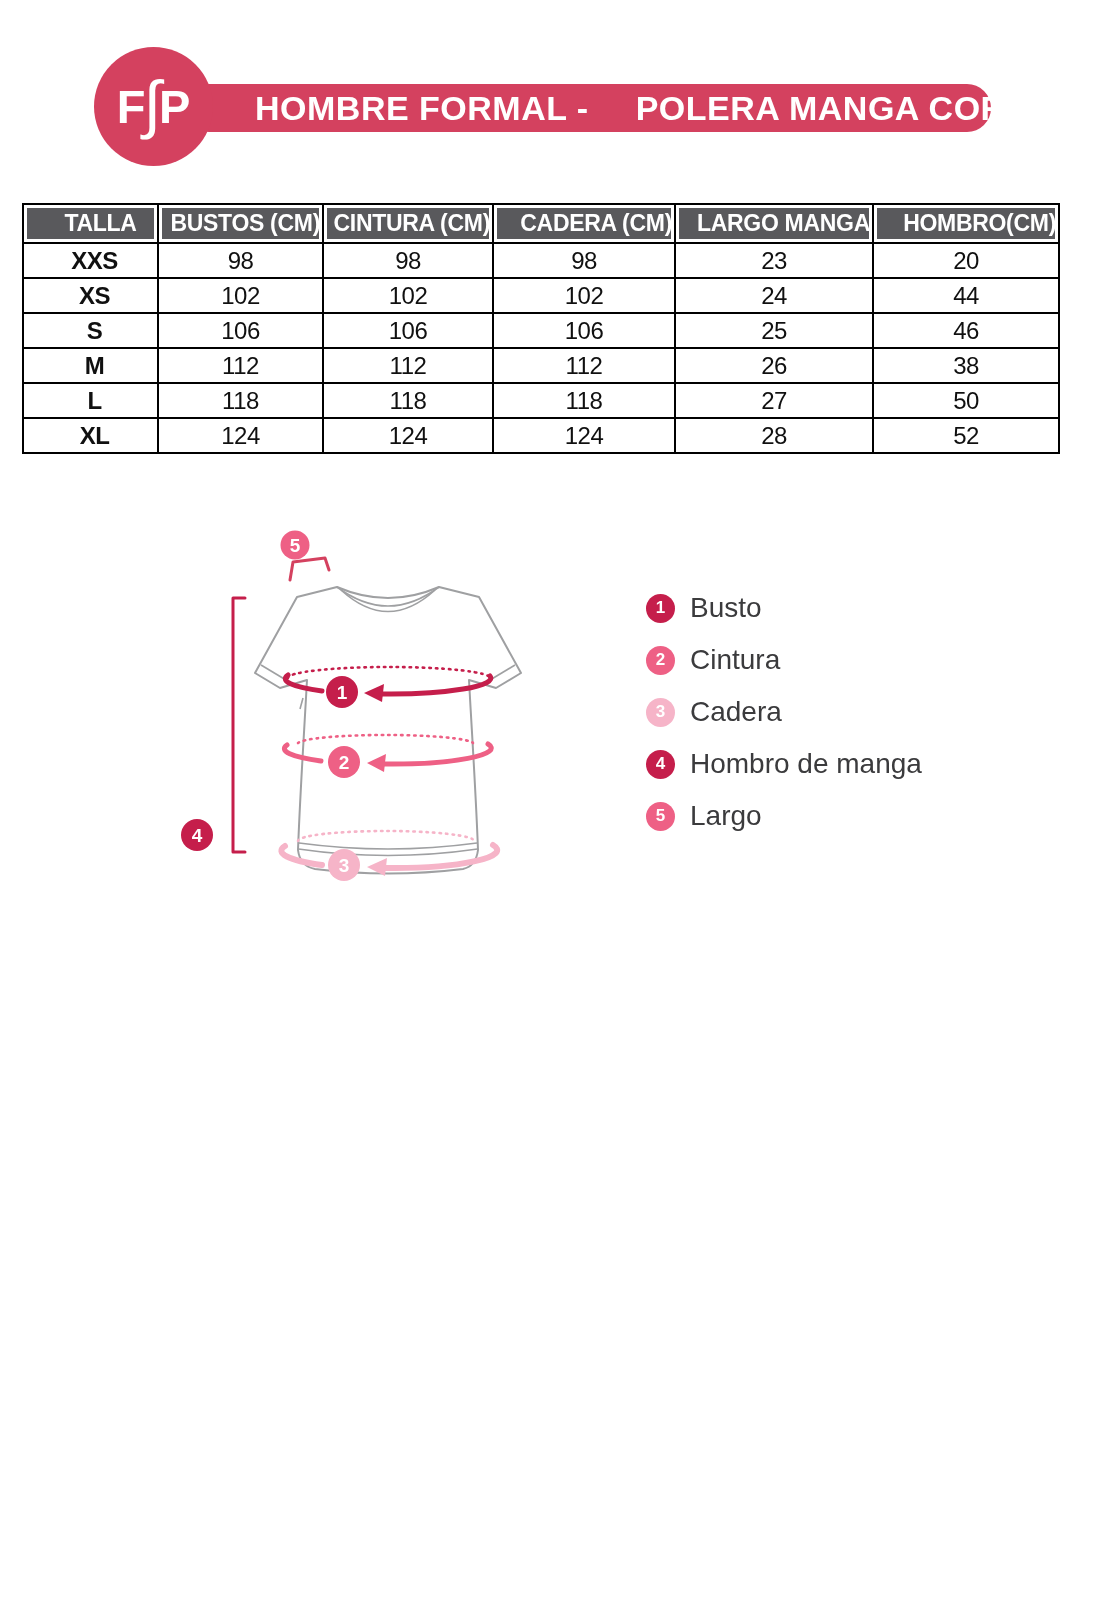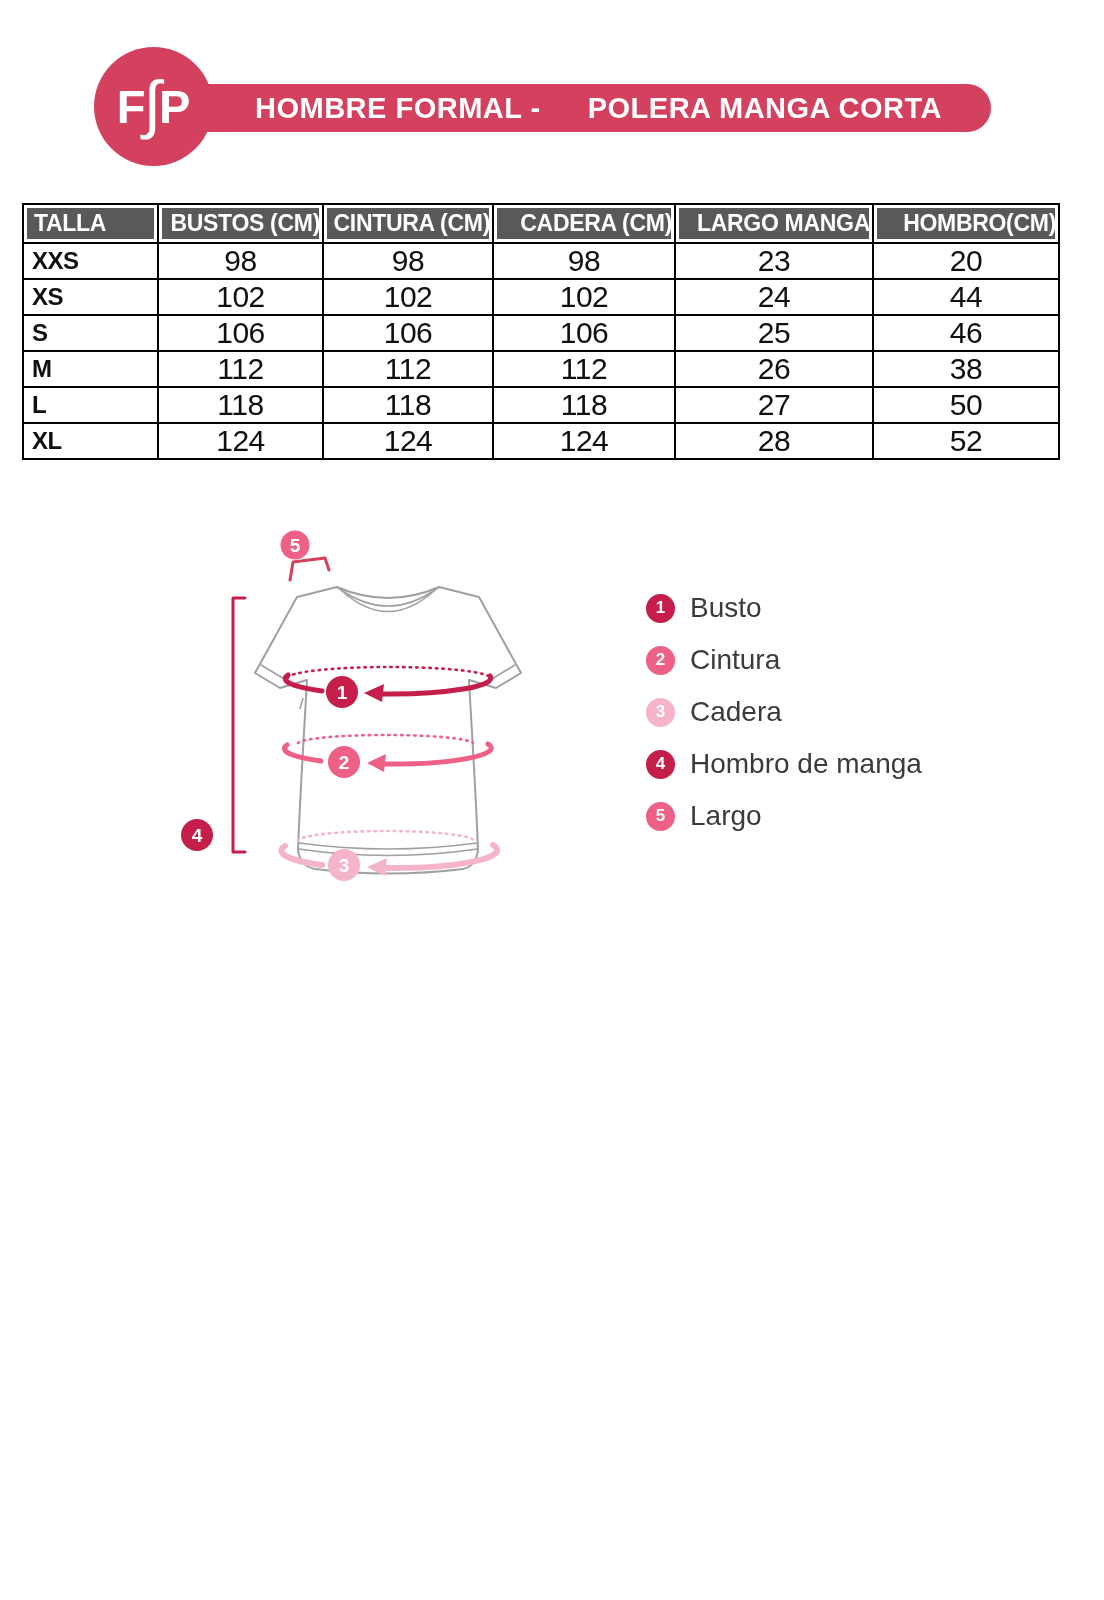--- a/index.html
+++ b/index.html
@@ -5,21 +5,21 @@
   html,body{margin:0;padding:0;background:#fff;}
   .page{
     position:relative;width:1104px;height:1600px;background:#fff;overflow:hidden;
     font-family:"Liberation Sans",sans-serif;
   }
   
   .banner{
     position:absolute;left:185px;top:84px;width:806px;height:48px;
     background:var(--primary);border-radius:26px;
     display:flex;align-items:center;box-sizing:border-box;padding-left:70px;
-    color:#fff;font-size:29px;letter-spacing:.5px;white-space:nowrap;
+    color:#fff;font-size:34px;letter-spacing:.5px;white-space:nowrap;
   }
   .banner-bold{font-weight:bold;margin-right:11px;}
   .banner-light{font-weight:bold;margin-left:36px;}
   .logo{
     position:absolute;left:94px;top:47px;width:119px;height:119px;border-radius:50%;
     background:var(--primary);display:flex;align-items:center;justify-content:center;
     color:#fff;line-height:1;
   }
   .logo-f,.logo-p{font-size:47px;font-weight:600;}
   .logo-s{font-family:"DejaVu Sans",sans-serif;font-size:64px;font-weight:300;margin:0 -2px;position:relative;top:-3px;}
@@ -28,26 +28,26 @@
     position:absolute;left:22px;top:203px;width:1036px;
     border-collapse:collapse;table-layout:fixed;
   }
   .size-table th{
     background:var(--table-header-bg);color:#fff;
     border:2px solid var(--table-border);
     box-shadow:inset 0 0 0 3px #fff;
     height:37px;font-size:23px;font-weight:bold;text-align:right;
     letter-spacing:-0.3px;padding:0 2px;
   }
-  .size-table th:first-child{text-align:left;padding-left:10px;}
+  .size-table th:first-child{text-align:center;padding-left:22px;}
   .size-table td{
     border:2px solid var(--table-border);height:33px;
-    font-size:30px;text-align:center;color:#101010;padding:0;letter-spacing:-0.5px;
-  }
-  .size-table td.talla{font-weight:bold;text-align:left;padding-left:8px;font-size:24px;}
+    font-size:24px;text-align:center;color:#101010;padding:0;letter-spacing:-0.5px;
+  }
+  .size-table td.talla{font-weight:bold;text-align:center;padding-left:8px;font-size:24px;}
   
   .diagram{position:absolute;left:170px;top:505px;width:440px;height:400px;}
   .shirt{fill:#fff;stroke:var(--shirt-outline);stroke-width:2;stroke-linejoin:round;}
   .shirt-line{fill:none;stroke:var(--shirt-outline);stroke-width:1.6;}
   .m-dot{fill:none;stroke-width:2.6;stroke-linecap:round;stroke-dasharray:1.5 5;}
   .m-solid{fill:none;stroke-width:5;stroke-linecap:round;}
   .m3-solid{fill:none;stroke-width:6;stroke-linecap:round;}
   .st-dark{stroke:var(--measure-dark);}   .fl-dark{fill:var(--measure-dark);}
   .st-medium{stroke:var(--measure-medium);} .fl-medium{fill:var(--measure-medium);}
   .st-light{stroke:var(--measure-light);}  .fl-light{fill:var(--measure-light);}

